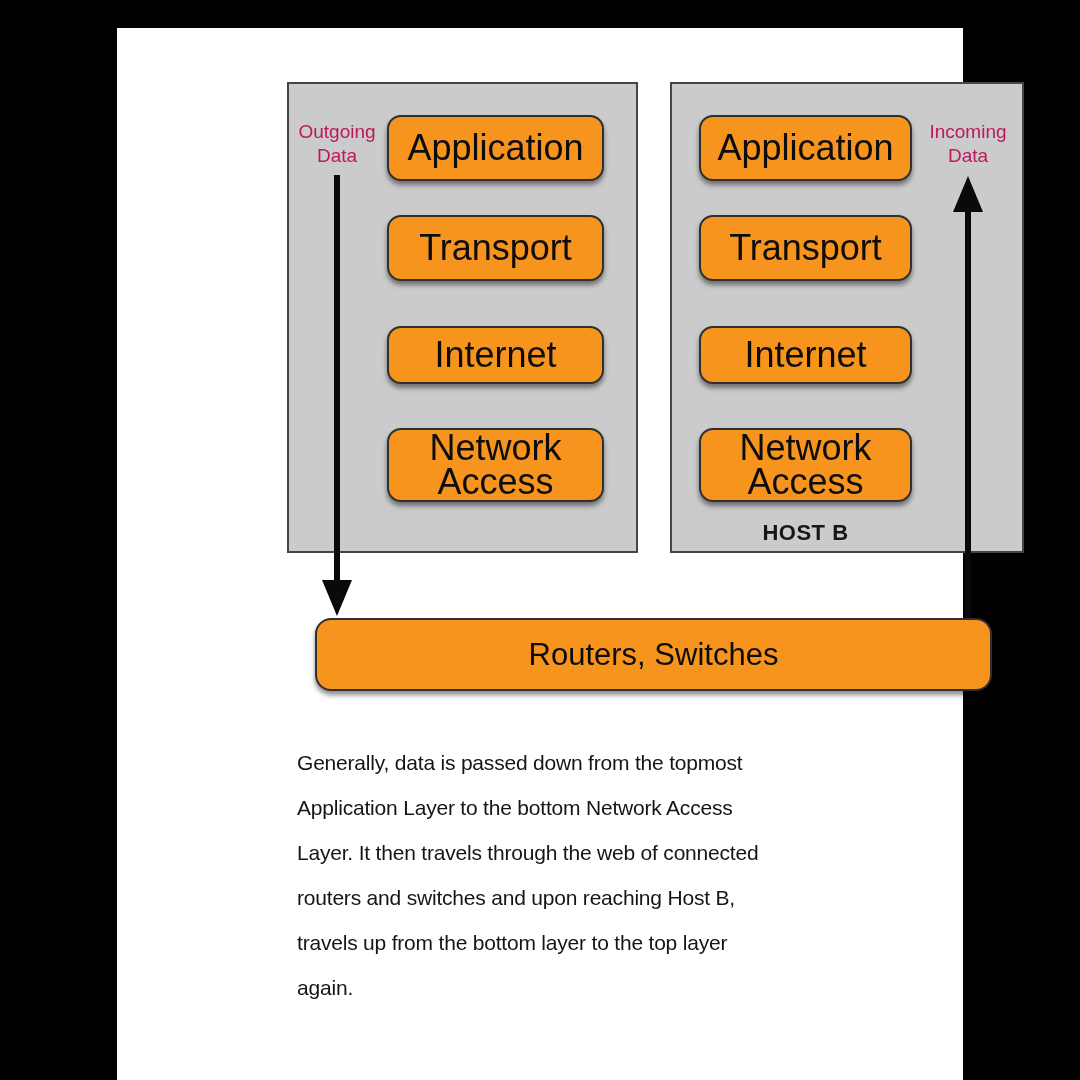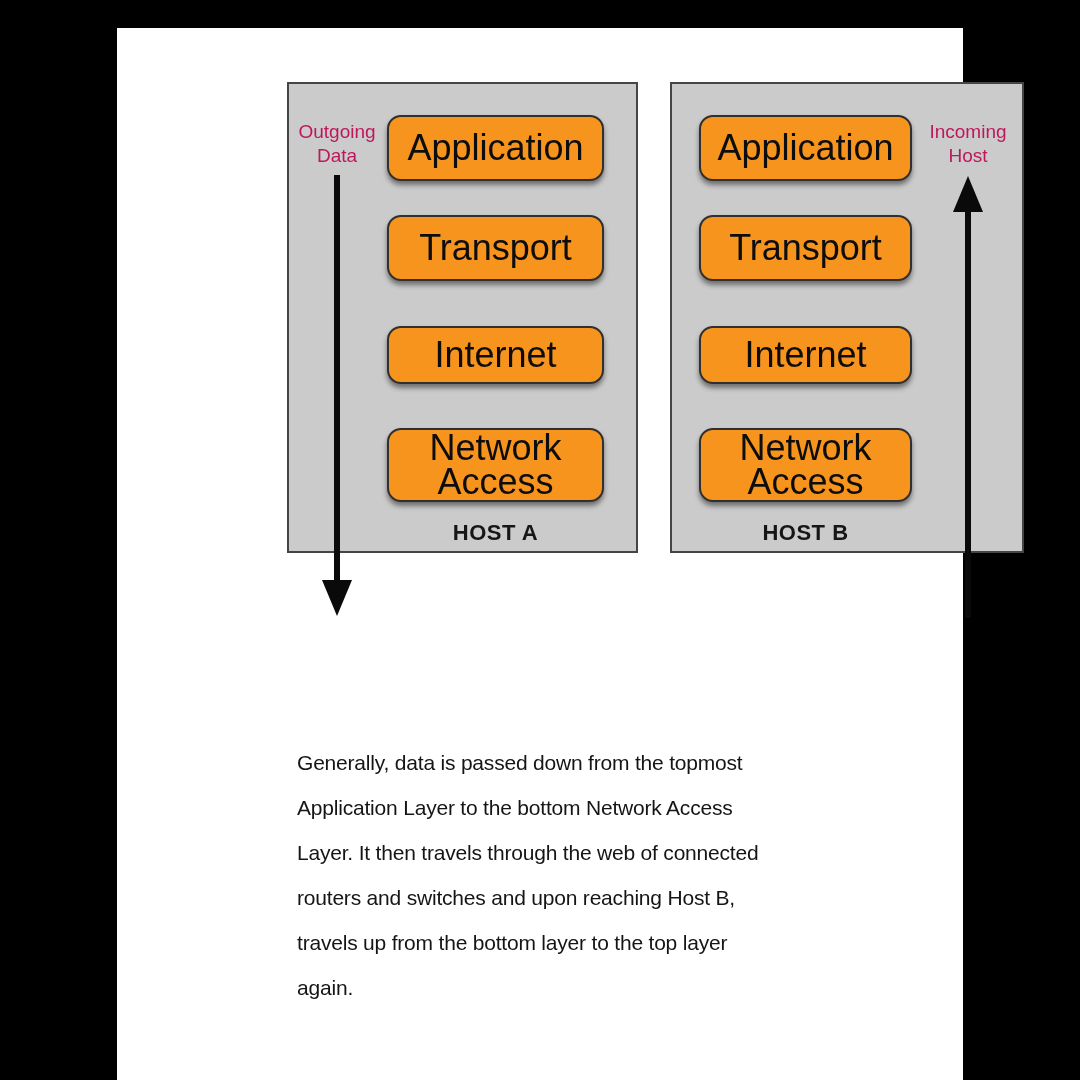--- a/index.html
+++ b/index.html
@@ -153,34 +153,34 @@
     <div class="layer-box col-a row-2">Internet</div>
     <div class="layer-box col-a row-3">Network
 Access</div>
 
     <div class="layer-box col-b row-0">Application</div>
     <div class="layer-box col-b row-1">Transport</div>
     <div class="layer-box col-b row-2">Internet</div>
     <div class="layer-box col-b row-3">Network
 Access</div>
 
-    <div class="host-caption" id="host-a-caption">HOST A</div>
     <div class="host-caption" id="host-b-caption">HOST B</div>
 
     <div class="flow-label" id="outgoing-label">Outgoing
 Data</div>
     <div class="flow-label" id="incoming-label">Incoming
-Host</div>
+Data</div>
 
     <div class="arrow-line" id="outgoing-line"></div>
     <div class="arrow-head" id="outgoing-head"></div>
 
     <div class="arrow-line" id="incoming-line"></div>
     <div class="arrow-head" id="incoming-head"></div>
 
+    <div id="routers-box">Routers, Switches</div>
 
     <div id="description">Generally, data is passed down from the topmost
 Application Layer to the bottom Network Access
 Layer. It then travels through the web of connected
 routers and switches and upon reaching Host B,
 travels up from the bottom layer to the top layer
 again.</div>
 
   </div>
 </div>

